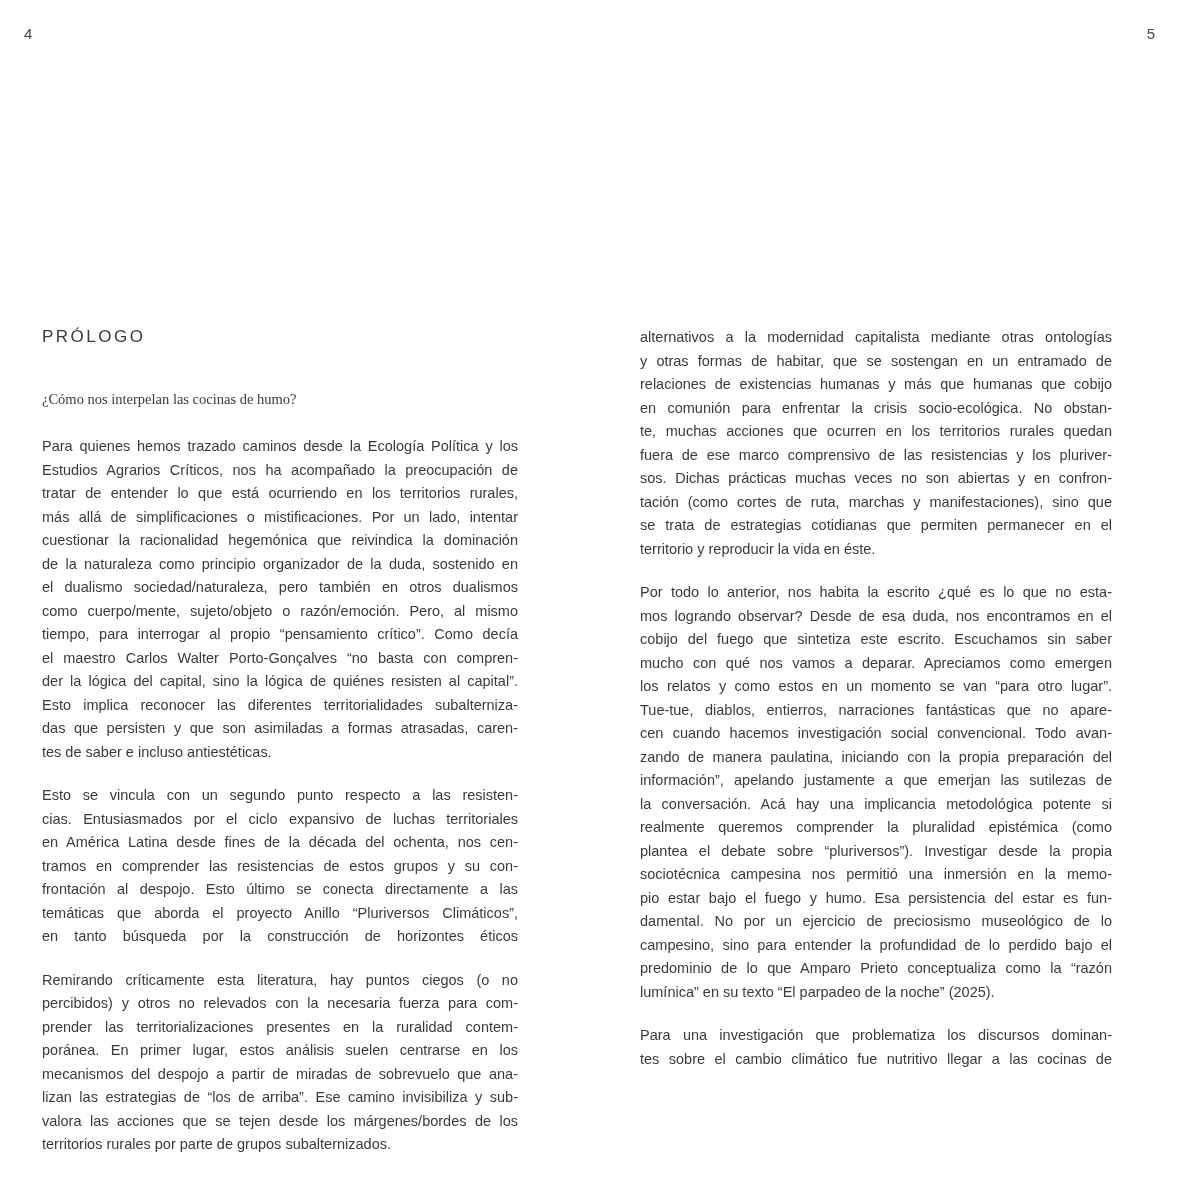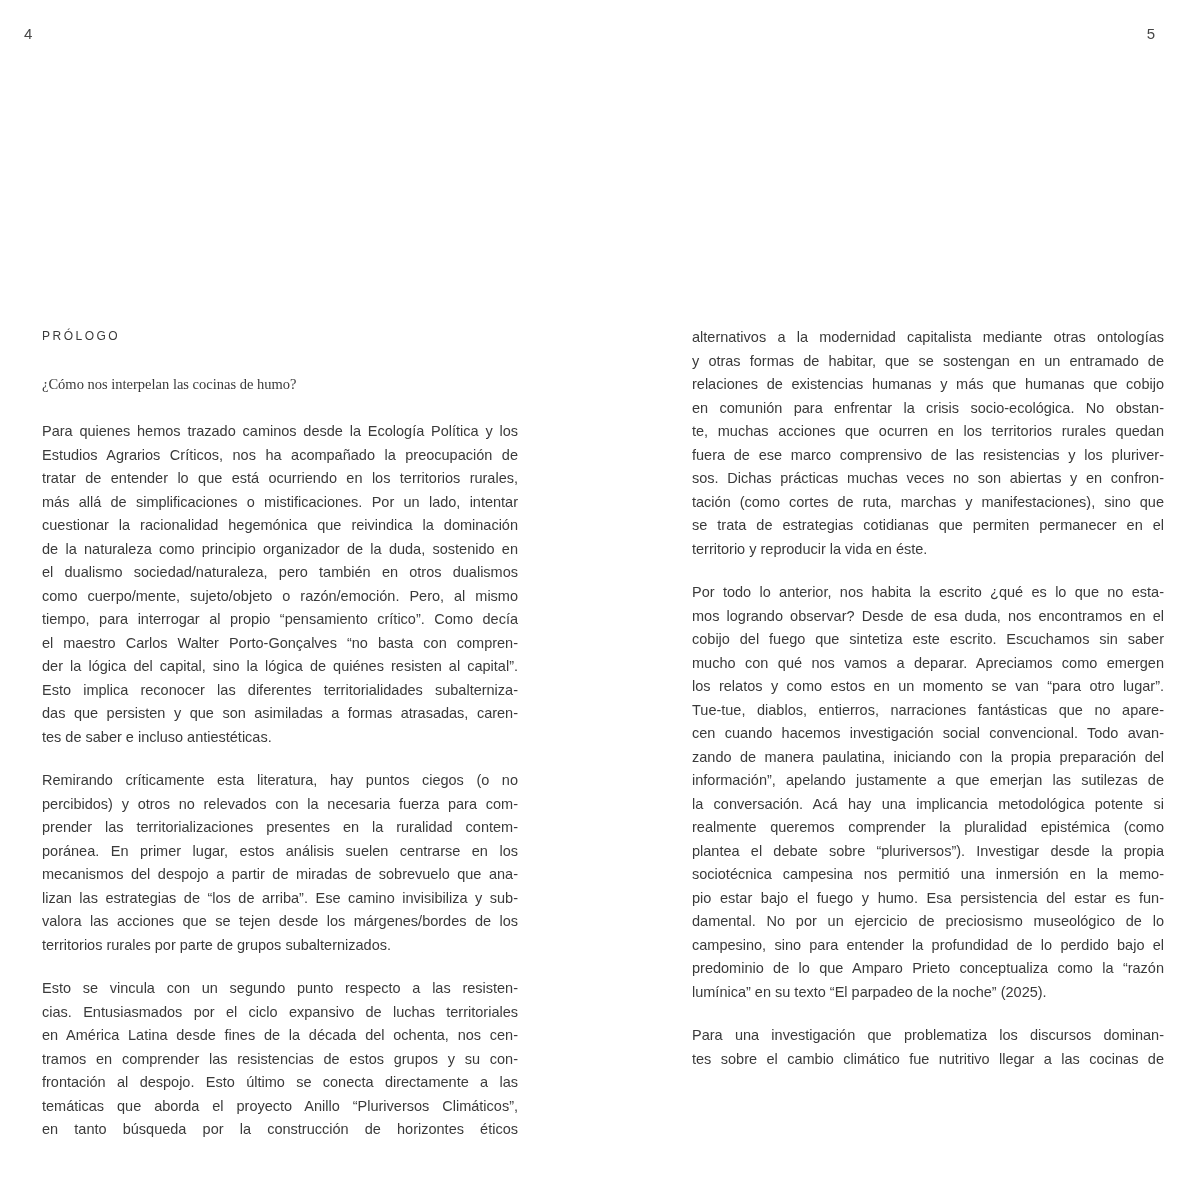--- a/index.html
+++ b/index.html
@@ -24,25 +24,25 @@
     font-size: 15px;
     color: #474747;
   }
   .folio-left  { left: 24px; }
   .folio-right { right: 26px; }
 
   .col {
     position: absolute;
   }
   .col-left  { left: 42px;  top: 325px; width: 476px; }
-  .col-right { left: 692px; top: 326px; width: 472px; }
+  .col-right { left: 640px; top: 326px; width: 472px; }
 
   .title {
-    margin: 0 0 24px 0;
-    font-size: 12px;
+    margin: 0 0 39px 0;
+    font-size: 17px;
     font-weight: 400;
     letter-spacing: 2.5px;
     line-height: 23.5px;
     color: #3a3a3a;
   }
   .subtitle {
     margin: 0 0 24px 0;
     line-height: 23.5px;
     font-family: Liberation Serif, serif;
   }
@@ -85,38 +85,38 @@
           <span class="line">de la naturaleza como principio organizador de la duda, sostenido en</span>
           <span class="line">el dualismo sociedad/naturaleza, pero también en otros dualismos</span>
           <span class="line">como cuerpo/mente, sujeto/objeto o razón/emoción. Pero, al mismo</span>
           <span class="line">tiempo, para interrogar al propio “pensamiento crítico”. Como decía</span>
           <span class="line">el maestro Carlos Walter Porto-Gonçalves “no basta con compren-</span>
           <span class="line">der la lógica del capital, sino la lógica de quiénes resisten al capital”.</span>
           <span class="line">Esto implica reconocer las diferentes territorialidades subalterniza-</span>
           <span class="line">das que persisten y que son asimiladas a formas atrasadas, caren-</span>
           <span class="line">tes de saber e incluso antiestéticas.</span>
         </p>
+        <p class="para continues">
+          <span class="line">Esto se vincula con un segundo punto respecto a las resisten-</span>
+          <span class="line">cias. Entusiasmados por el ciclo expansivo de luchas territoriales</span>
+          <span class="line">en América Latina desde fines de la década del ochenta, nos cen-</span>
+          <span class="line">tramos en comprender las resistencias de estos grupos y su con-</span>
+          <span class="line">frontación al despojo. Esto último se conecta directamente a las</span>
+          <span class="line">temáticas que aborda el proyecto Anillo “Pluriversos Climáticos”,</span>
+          <span class="line">en tanto búsqueda por la construcción de horizontes éticos</span>
+        </p>
         <p class="para">
           <span class="line">Remirando críticamente esta literatura, hay puntos ciegos (o no</span>
           <span class="line">percibidos) y otros no relevados con la necesaria fuerza para com-</span>
           <span class="line">prender las territorializaciones presentes en la ruralidad contem-</span>
           <span class="line">poránea. En primer lugar, estos análisis suelen centrarse en los</span>
           <span class="line">mecanismos del despojo a partir de miradas de sobrevuelo que ana-</span>
           <span class="line">lizan las estrategias de “los de arriba”. Ese camino invisibiliza y sub-</span>
           <span class="line">valora las acciones que se tejen desde los márgenes/bordes de los</span>
           <span class="line">territorios rurales por parte de grupos subalternizados.</span>
-        </p>
-        <p class="para continues">
-          <span class="line">Esto se vincula con un segundo punto respecto a las resisten-</span>
-          <span class="line">cias. Entusiasmados por el ciclo expansivo de luchas territoriales</span>
-          <span class="line">en América Latina desde fines de la década del ochenta, nos cen-</span>
-          <span class="line">tramos en comprender las resistencias de estos grupos y su con-</span>
-          <span class="line">frontación al despojo. Esto último se conecta directamente a las</span>
-          <span class="line">temáticas que aborda el proyecto Anillo “Pluriversos Climáticos”,</span>
-          <span class="line">en tanto búsqueda por la construcción de horizontes éticos</span>
         </p>
       </div>
   </div>
 
   <div class="col col-right">
     <div>
         <p class="para">
           <span class="line">alternativos a la modernidad capitalista mediante otras ontologías</span>
           <span class="line">y otras formas de habitar, que se sostengan en un entramado de</span>
           <span class="line">relaciones de existencias humanas y más que humanas que cobijo</span>

